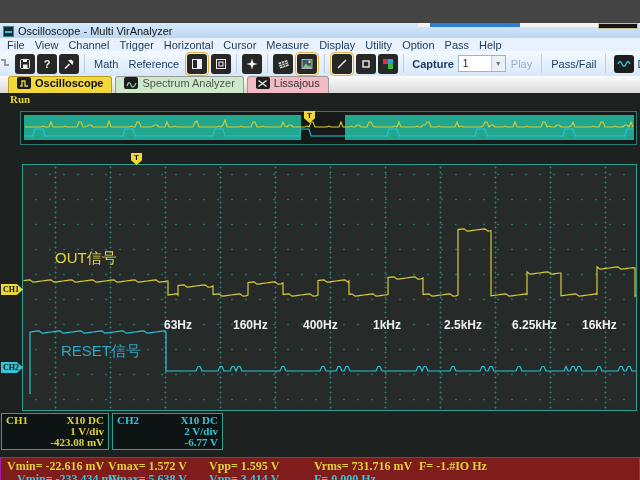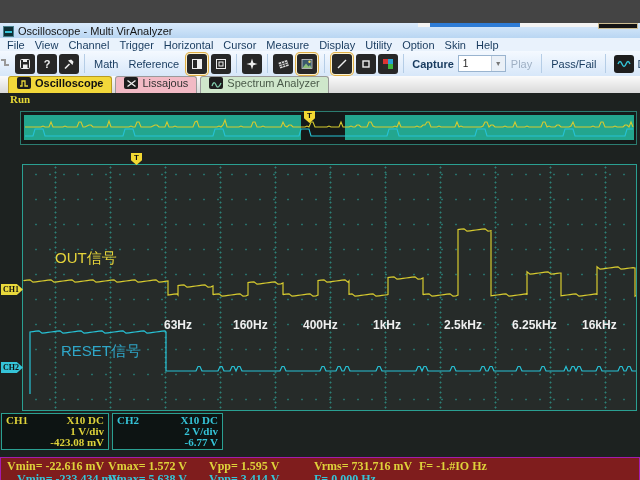--- a/index.html
+++ b/index.html
@@ -115,21 +115,21 @@
       <span class="menu-item">File</span>
       <span class="menu-item">View</span>
       <span class="menu-item">Channel</span>
       <span class="menu-item">Trigger</span>
       <span class="menu-item">Horizontal</span>
       <span class="menu-item">Cursor</span>
       <span class="menu-item">Measure</span>
       <span class="menu-item">Display</span>
       <span class="menu-item">Utility</span>
       <span class="menu-item">Option</span>
-      <span class="menu-item">Skin</span>
+      <span class="menu-item">Pass</span>
       <span class="menu-item">Help</span>
     </div>
 
   <div class="toolbar">
     <span class="tb-btn part">
       <svg width="12" height="14">
           <path d="M-2 3 h6 v5 h4" stroke="#999" stroke-width="2" fill="none"></path>
         </svg>
     </span>
     <span class="tb-btn">
@@ -224,35 +224,35 @@
 
   <div class="tabbar" id="tabbar">
       <div class="tab t0">
         <span class="tabicon">
           <svg width="11" height="9">
             <path d="M1 7 h2 v-5 h3 v5 h3" fill="none" stroke="#e8d53a" stroke-width="1.3"></path>
           </svg>
         </span>
         <span>Oscilloscope</span>
       </div>
+      <div class="tab t1">
+        <span class="tabicon">
+          <svg width="11" height="9">
+            <path d="M1 7 Q3 1 5 6 T10 4" fill="none" stroke="#7fc9a8" stroke-width="1.3"></path>
+          </svg>
+        </span>
+        <span>Spectrum Analyzer</span>
+      </div>
       <div class="tab t2">
         <span class="tabicon">
           <svg width="11" height="9">
             <path d="M1.5 1.5 L9.5 7.5 M9.5 1.5 L1.5 7.5" stroke="#eee" stroke-width="1.3"></path>
           </svg>
         </span>
         <span>Lissajous</span>
-      </div>
-      <div class="tab t1">
-        <span class="tabicon">
-          <svg width="11" height="9">
-            <path d="M1 7 Q3 1 5 6 T10 4" fill="none" stroke="#7fc9a8" stroke-width="1.3"></path>
-          </svg>
-        </span>
-        <span>Spectrum Analyzer</span>
       </div>
     </div>
 
   <div class="scope">
     <div class="run">Run</div>
 
     <div class="overview">
       <div class="ovblock b1"></div>
       <div class="ovblock b2"></div>
       <svg id="ovsvg" class="ovsvg" width="615" height="32">

